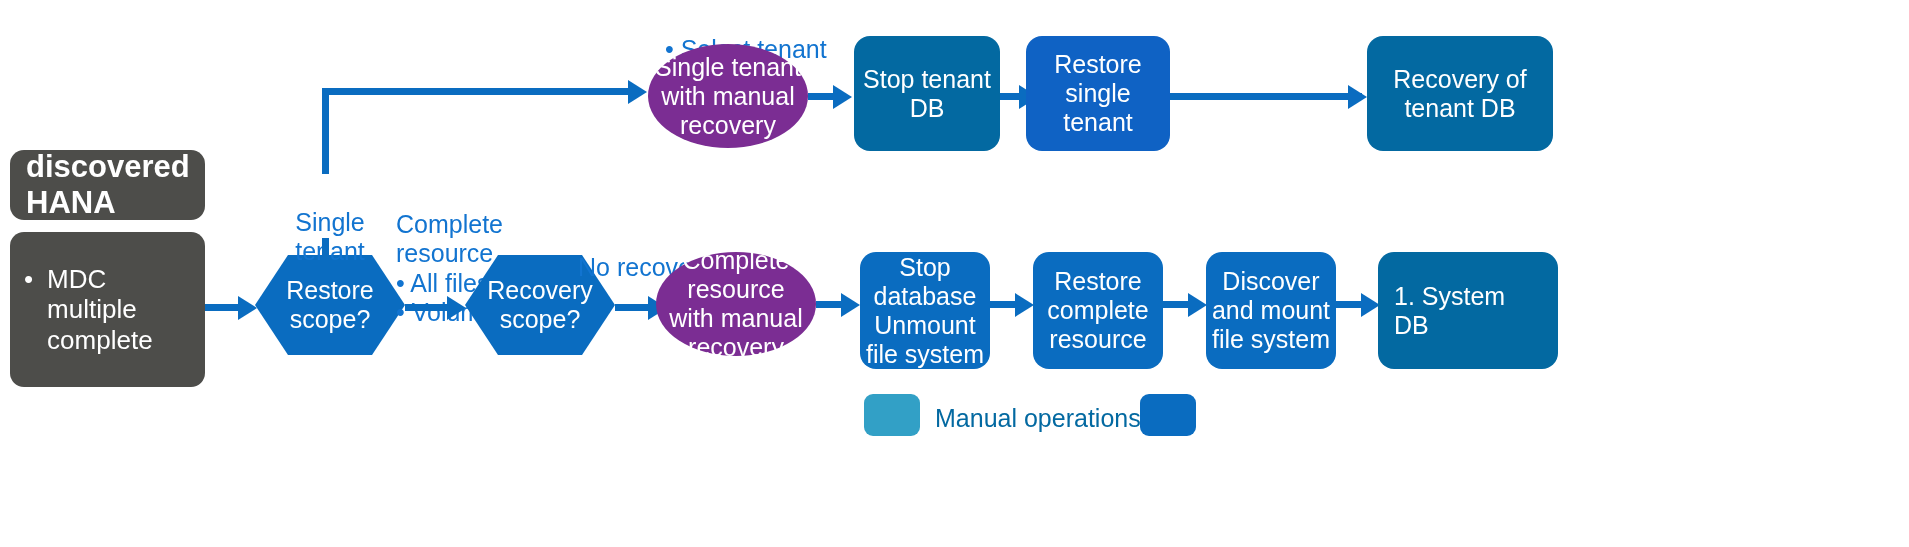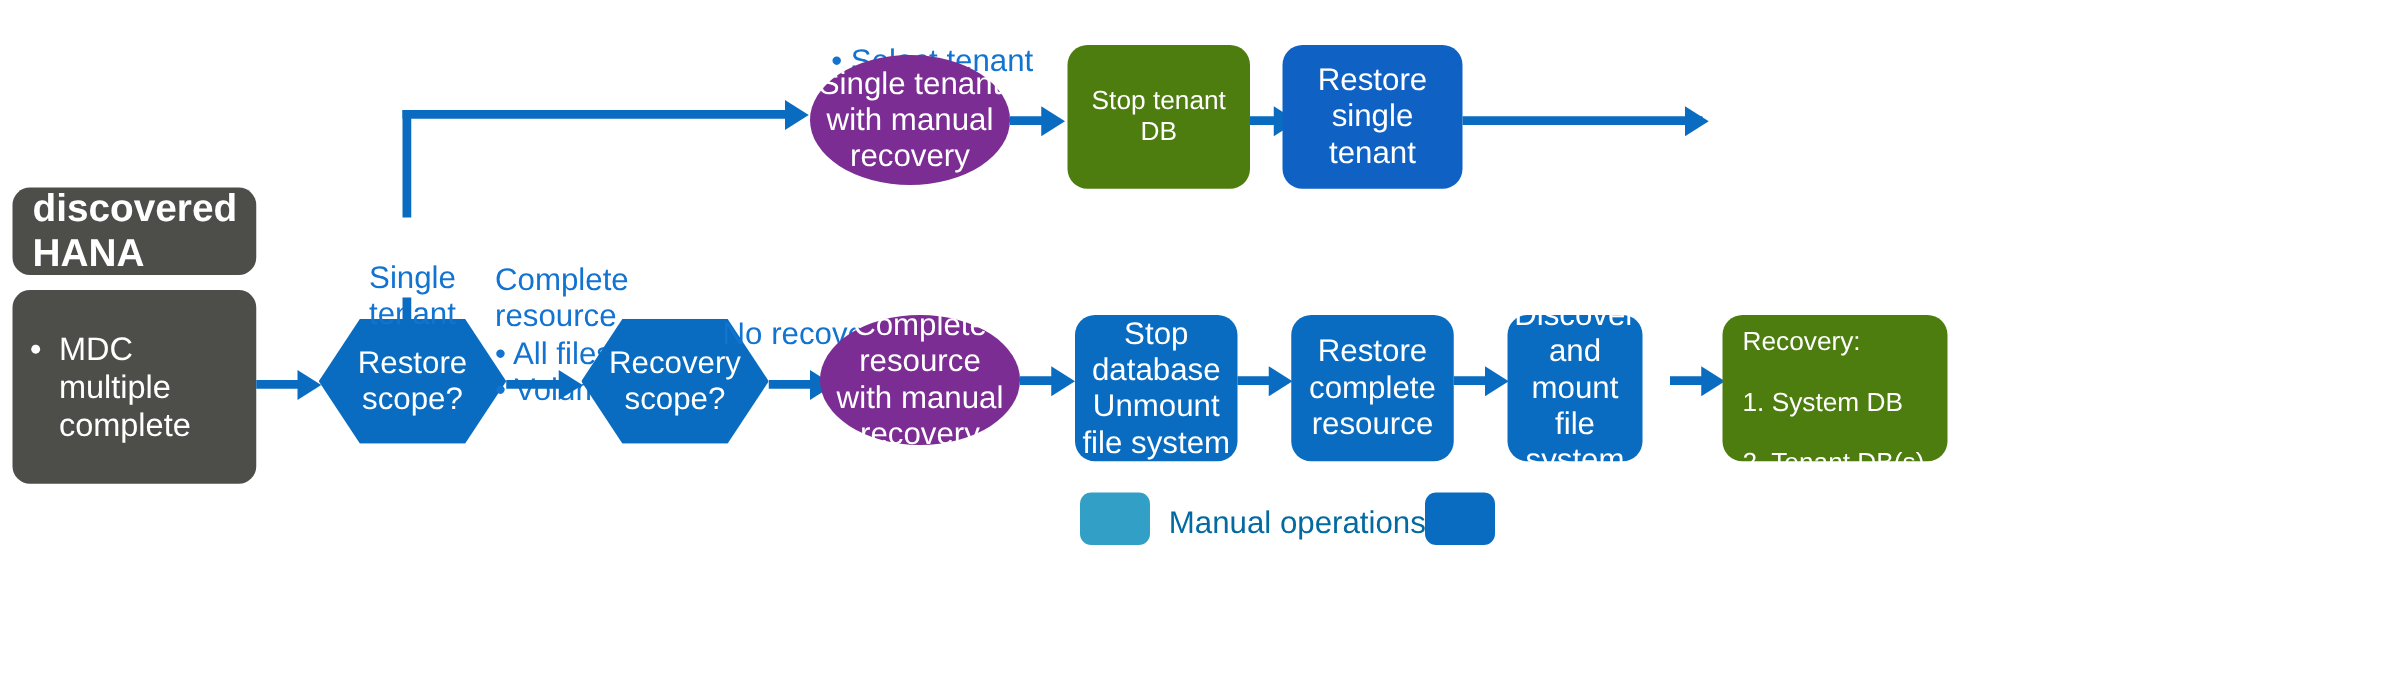--- a/index.html
+++ b/index.html
@@ -46,23 +46,23 @@
     text-align: left;
   }
   .bullet-line {
     display: flex;
     gap: 14px;
     align-items: flex-start;
   }
   .bullet-dot { flex: none; }
   
   .box-manual {
-    background: #4d7c0f;
+    background: #0369a1;
     border-radius: 16px;
-    font-size: 21px;
+    font-size: 25px;
   }
   .box-snapcenter {
     background: #0a6cc0;
     border-radius: 16px;
     font-size: 25px;
   }
   .box-snapcenter-dark {
     background: #0f62c4;
     border-radius: 16px;
     font-size: 25px;
@@ -200,20 +200,24 @@
 
   <div class="node box-snapcenter-dark" style="left:1026px; top:36px; width:144px; height:115px;">
     <span>Restore
 single
 tenant</span>
   </div>
 
   <div class="hline" style="left:1170px; top:93px; width:192px;"></div>
   <div class="arrowhead" style="left:1348px; top:85px;"></div>
 
+  <div class="node box-manual" style="left:1367px; top:36px; width:186px; height:115px;">
+    <span>Recovery of
+tenant DB</span>
+  </div>
 
   <div class="node ellipse" style="left:656px; top:252px; width:160px; height:104px;">
     <span>Complete
 resource
 with manual
 recovery</span>
   </div>
 
   <div class="hline" style="left:816px; top:301px; width:30px;"></div>
   <div class="arrowhead" style="left:841px; top:293px;"></div>
@@ -230,21 +234,21 @@
 
   <div class="node box-snapcenter" style="left:1033px; top:252px; width:130px; height:117px;">
     <span>Restore
 complete
 resource</span>
   </div>
 
   <div class="hline" style="left:1163px; top:301px; width:30px;"></div>
   <div class="arrowhead" style="left:1188px; top:293px;"></div>
 
-  <div class="node box-snapcenter" style="left:1206px; top:252px; width:108px; height:117px;">
+  <div class="node box-snapcenter" style="left:1206px; top:252px; width:130px; height:117px;">
     <span>Discover
 and mount
 file system</span>
   </div>
 
   <div class="hline" style="left:1336px; top:301px; width:30px;"></div>
   <div class="arrowhead" style="left:1361px; top:293px;"></div>
 
   <div class="node box-manual" style="left:1378px; top:252px; width:180px; height:117px; justify-content:flex-start; padding:0 16px;">
     <span class="numlist">

